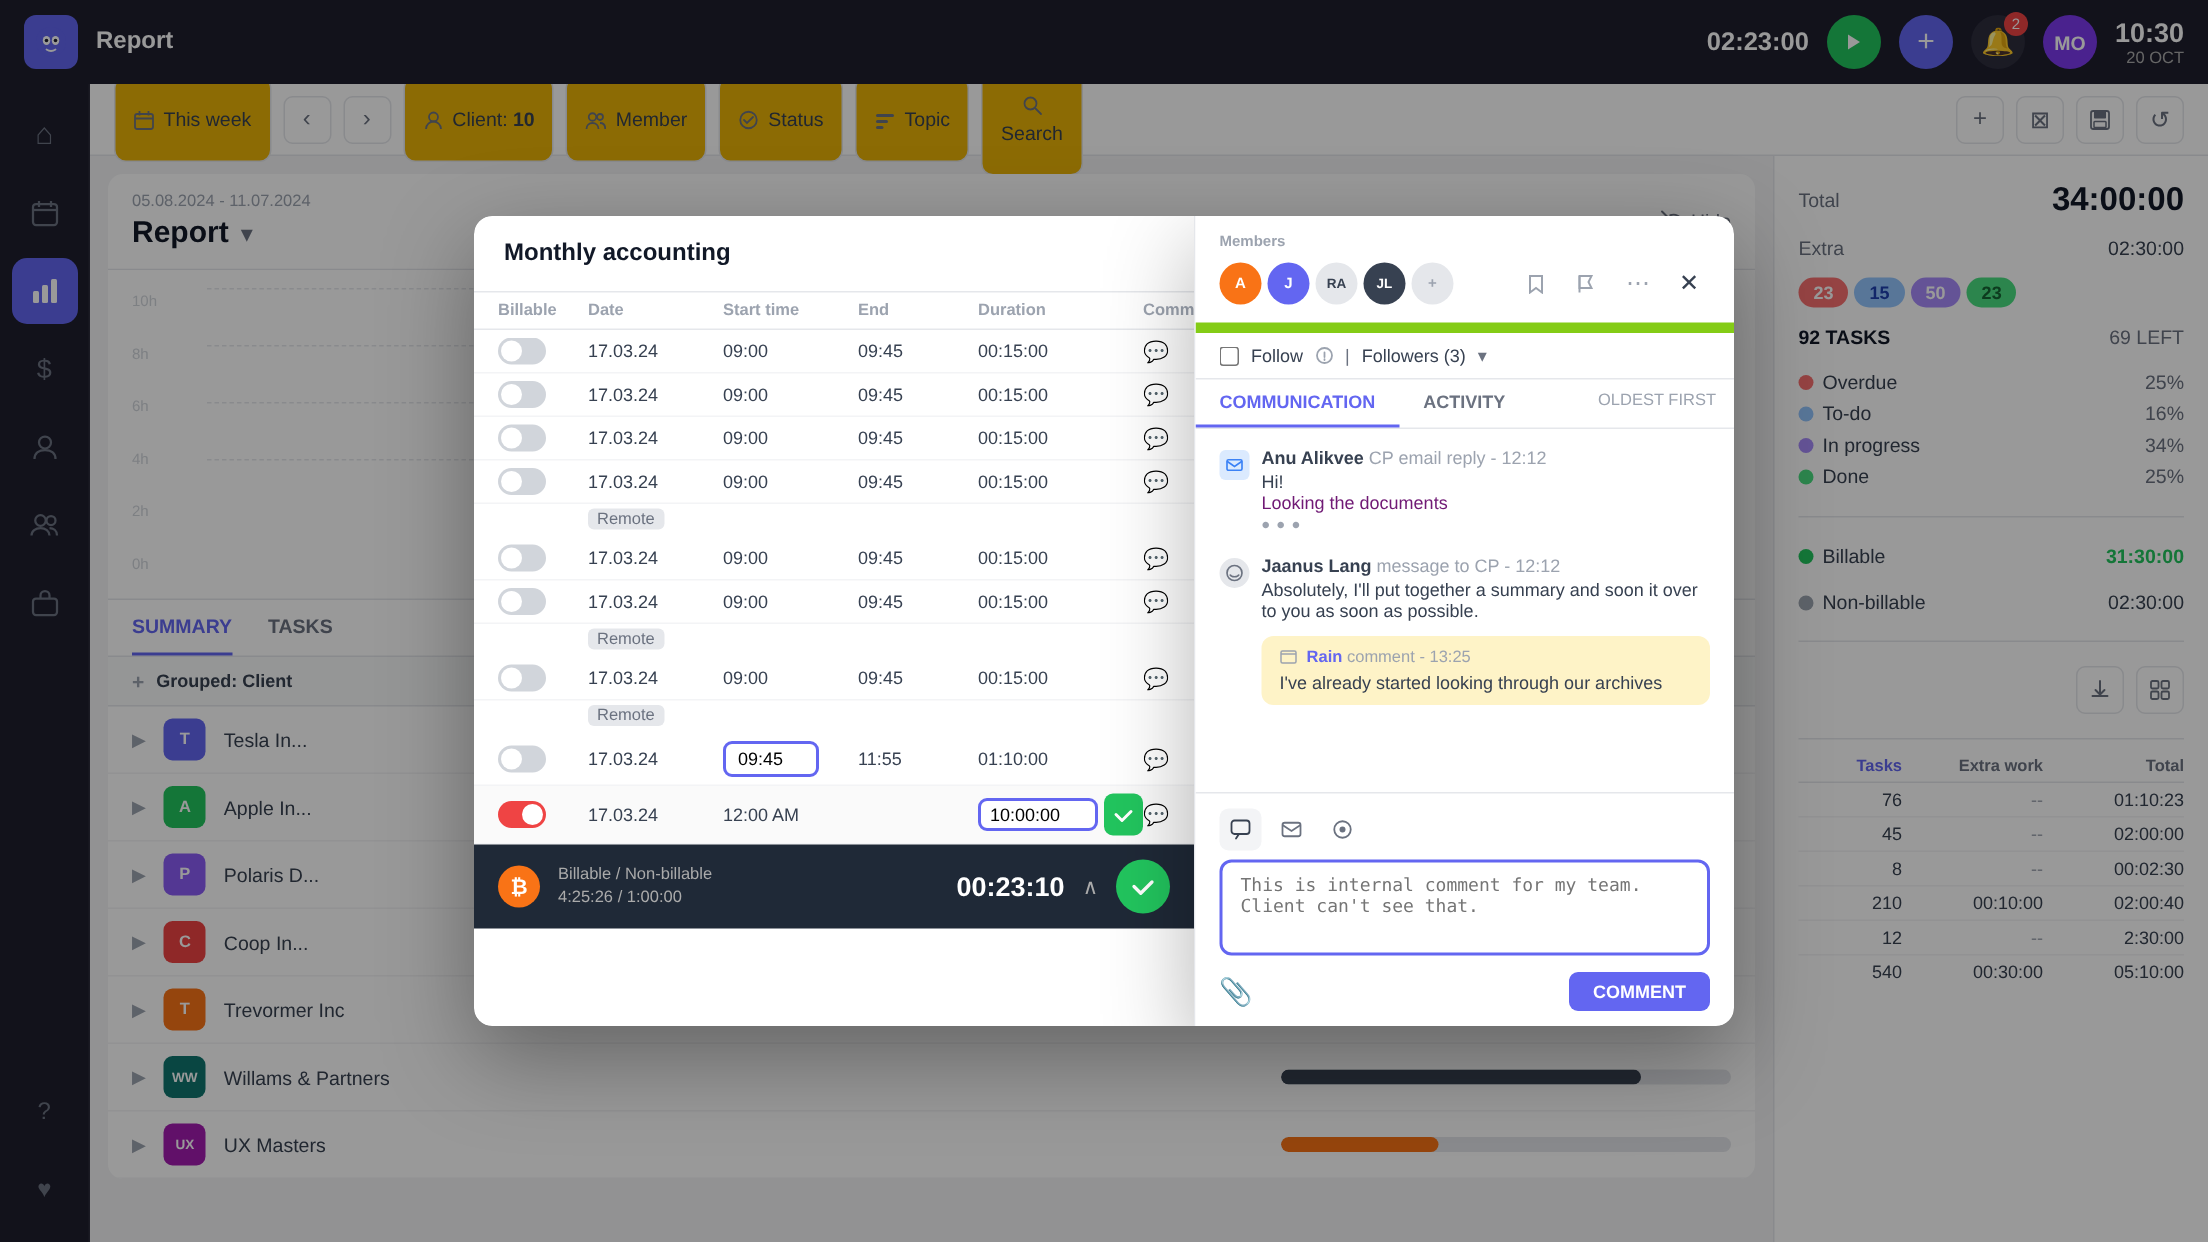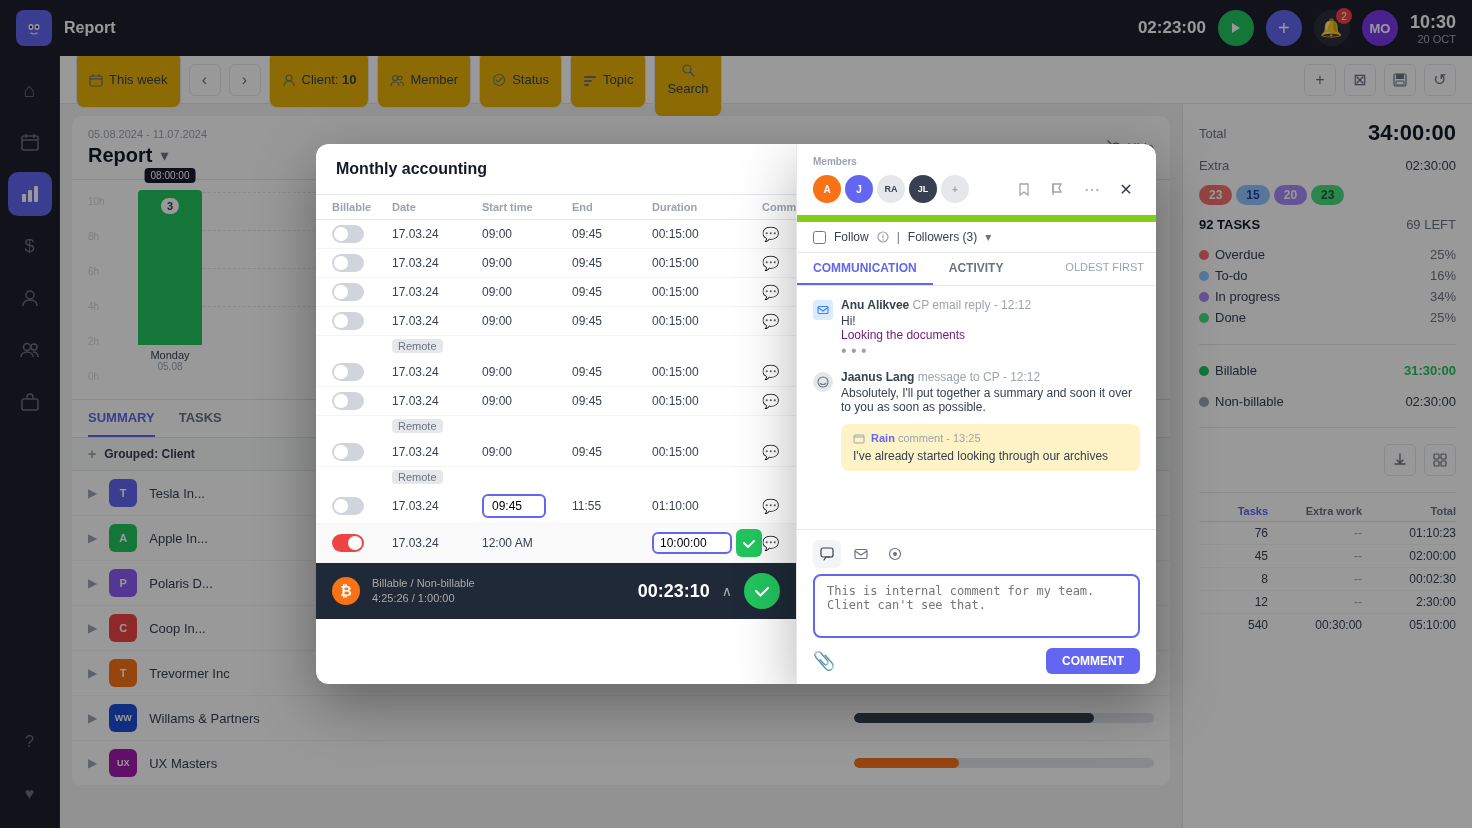--- a/index.html
+++ b/index.html
@@ -300,30 +300,20 @@
             <span style="font-size:10px;color:#d1d5db;">0h</span>
           </div>
           <div style="padding-left:50px;display:flex;align-items:flex-end;height:180px;gap:4px;position:relative;">
 
             <div style="position:absolute;top:0;left:50px;right:0;bottom:28px;pointer-events:none;">
               <div style="position:absolute;top:0;left:0;right:0;border-top:1px dashed #e5e7eb;"></div>
               <div style="position:absolute;top:25%;left:0;right:0;border-top:1px dashed #e5e7eb;"></div>
               <div style="position:absolute;top:50%;left:0;right:0;border-top:1px dashed #e5e7eb;"></div>
               <div style="position:absolute;top:75%;left:0;right:0;border-top:1px dashed #e5e7eb;"></div>
             </div>
-            <div style="display:flex;flex-direction:column;align-items:center;position:relative;margin-bottom:0;">
-              <div style="position:relative;">
-                <div style="background:#1a1a2e;color:#fff;font-size:10px;padding:2px 6px;border-radius:4px;position:absolute;top:-22px;left:50%;transform:translateX(-50%);white-space:nowrap;">08:00:00</div>
-                <div style="width:64px;height:155px;background:#22c55e;border-radius:4px 4px 0 0;position:relative;">
-                  <div style="position:absolute;top:8px;left:50%;transform:translateX(-50%);background:#fff;color:#374151;font-size:11px;font-weight:700;padding:2px 6px;border-radius:10px;">3</div>
-                </div>
-              </div>
-              <div style="font-size:11px;color:#374151;margin-top:4px;font-weight:500;">Monday</div>
-              <div style="font-size:10px;color:#9ca3af;">05.08</div>
-            </div>
           </div>
         </div>
 
         <div class="tabs">
           <div class="tab active">SUMMARY</div>
           <div class="tab">TASKS</div>
           <div class="add-group-btn">
             <span>+</span>
             <span>Grouped: Client</span>
           </div>
@@ -377,21 +367,21 @@
             <span class="client-name">Trevormer Inc</span>
             <div class="client-bar-container">
               <div class="client-bar-split">
                 <div style="width:25%;background:#f97316;border-radius:5px 0 0 5px;"></div>
                 <div style="width:55%;background:#374151;border-radius:0 5px 5px 0;"></div>
               </div>
             </div>
           </div>
           <div class="client-row">
             <span style="color:#9ca3af;font-size:12px;cursor:pointer;">▶</span>
-            <div class="client-avatar" style="background:#1d4ed8;font-size:9px;">WW</div>
+            <div class="client-avatar" style="background:#0f766e;font-size:9px;">WW</div>
             <span class="client-name">Willams &amp; Partners</span>
             <div class="client-bar-container">
               <div style="width:80%;height:100%;background:#374151;border-radius:5px;"></div>
             </div>
           </div>
           <div class="client-row">
             <span style="color:#9ca3af;font-size:12px;cursor:pointer;">▶</span>
             <div class="client-avatar" style="background:#a21caf;font-size:9px;">UX</div>
             <span class="client-name">UX Masters</span>
             <div class="client-bar-container">
@@ -406,21 +396,21 @@
           <span class="panel-label">Total</span>
           <span class="panel-value">34:00:00</span>
         </div>
         <div class="panel-row">
           <span class="panel-extra">Extra</span>
           <span class="panel-extra-val">02:30:00</span>
         </div>
         <div class="color-pills">
           <span class="pill pill-red">23</span>
           <span class="pill pill-blue">15</span>
-          <span class="pill pill-purple">20</span>
+          <span class="pill pill-purple">50</span>
           <span class="pill pill-green">23</span>
         </div>
         <div class="tasks-header">
           <span class="tasks-label">92 TASKS</span>
           <span class="tasks-count">69 LEFT</span>
         </div>
         <div>
           <div class="task-stat">
             <span class="task-stat-label">
                 <span class="task-dot" style="background:#f87171;"></span>
@@ -495,20 +485,25 @@
           </div>
           <div style="display:flex;justify-content:flex-end;gap:24px;padding:4px 0;border-bottom:1px solid #f3f4f6;">
             <span style="font-size:12px;color:#374151;min-width:50px;text-align:right;">45</span>
             <span style="font-size:12px;color:#9ca3af;min-width:70px;text-align:right;">--</span>
             <span style="font-size:12px;color:#374151;min-width:70px;text-align:right;">02:00:00</span>
           </div>
           <div style="display:flex;justify-content:flex-end;gap:24px;padding:4px 0;border-bottom:1px solid #f3f4f6;">
             <span style="font-size:12px;color:#374151;min-width:50px;text-align:right;">8</span>
             <span style="font-size:12px;color:#9ca3af;min-width:70px;text-align:right;">--</span>
             <span style="font-size:12px;color:#374151;min-width:70px;text-align:right;">00:02:30</span>
+          </div>
+          <div style="display:flex;justify-content:flex-end;gap:24px;padding:4px 0;border-bottom:1px solid #f3f4f6;">
+            <span style="font-size:12px;color:#374151;min-width:50px;text-align:right;">210</span>
+            <span style="font-size:12px;color:#374151;min-width:70px;text-align:right;">00:10:00</span>
+            <span style="font-size:12px;color:#374151;min-width:70px;text-align:right;">02:00:40</span>
           </div>
           <div style="display:flex;justify-content:flex-end;gap:24px;padding:4px 0;border-bottom:1px solid #f3f4f6;">
             <span style="font-size:12px;color:#374151;min-width:50px;text-align:right;">12</span>
             <span style="font-size:12px;color:#9ca3af;min-width:70px;text-align:right;">--</span>
             <span style="font-size:12px;color:#374151;min-width:70px;text-align:right;">2:30:00</span>
           </div>
           <div style="display:flex;justify-content:flex-end;gap:24px;padding:4px 0;">
             <span style="font-size:12px;color:#374151;min-width:50px;text-align:right;">540</span>
             <span style="font-size:12px;color:#374151;min-width:70px;text-align:right;">00:30:00</span>
             <span style="font-size:12px;color:#374151;min-width:70px;text-align:right;">05:10:00</span>

